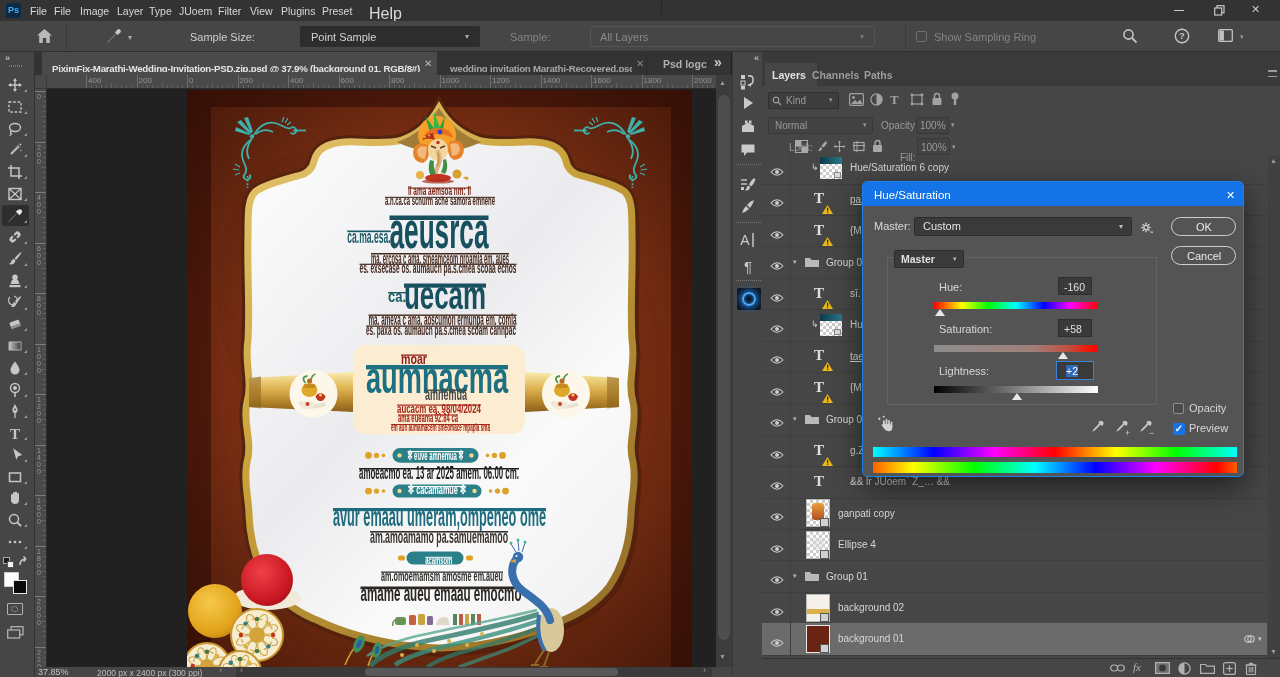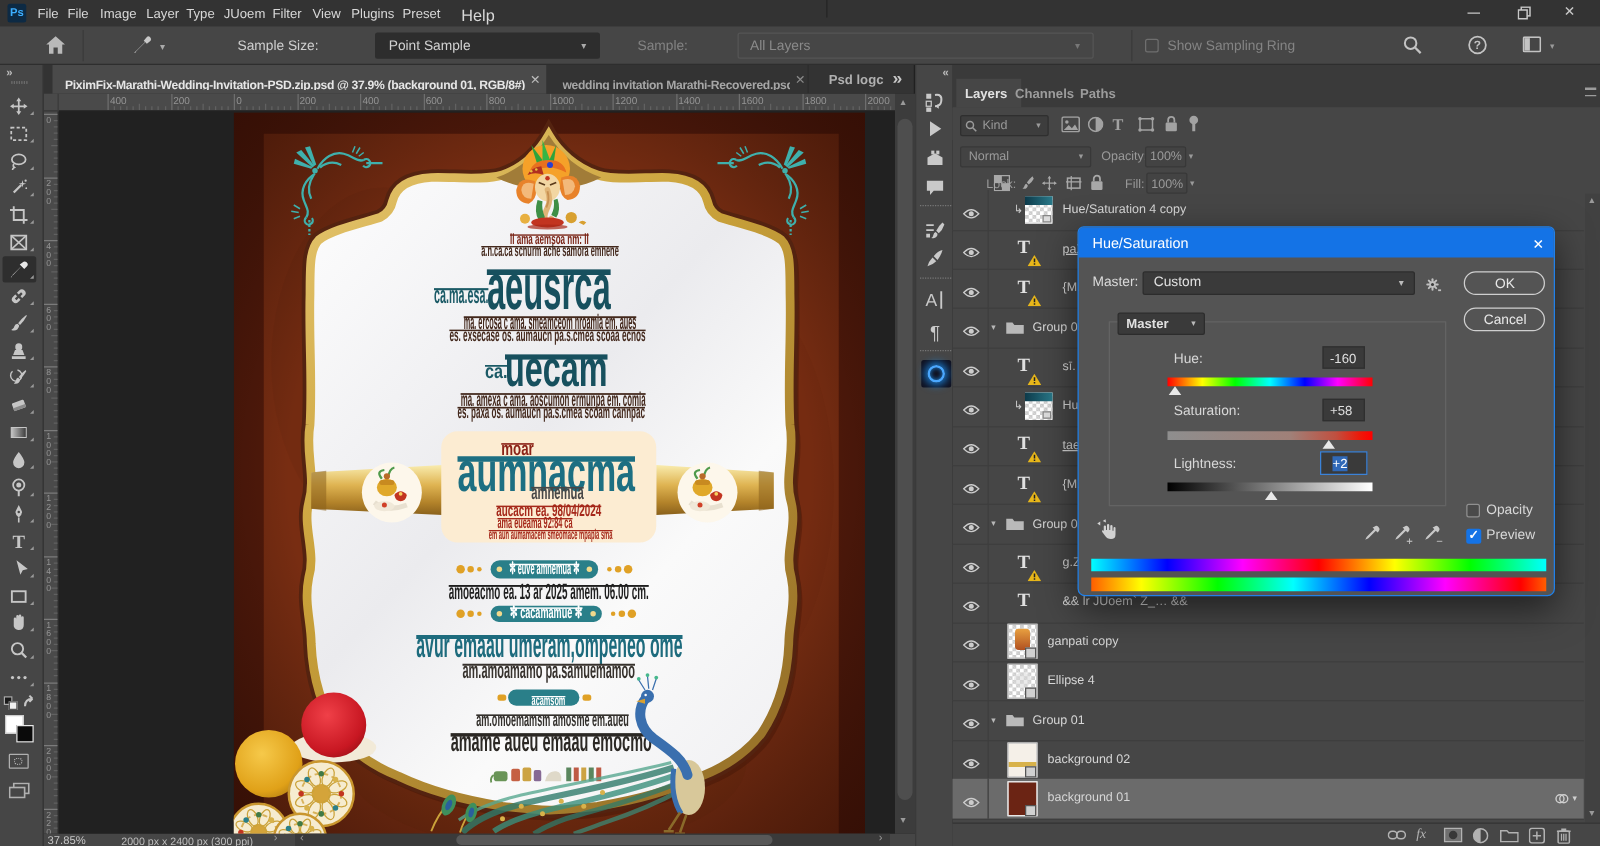--- a/index.html
+++ b/index.html
@@ -17,21 +17,21 @@
 <div class="abs txt" style="left:30px;top:5px;font-size:10.5px;color:#d8d8d8;">File</div>
 <div class="abs txt" style="left:54px;top:5px;font-size:10.5px;color:#d8d8d8;">File</div>
 <div class="abs txt" style="left:80px;top:5px;font-size:10.5px;color:#d8d8d8;">Image</div>
 <div class="abs txt" style="left:117px;top:5px;font-size:10.5px;color:#d8d8d8;">Layer</div>
 <div class="abs txt" style="left:149px;top:5px;font-size:10.5px;color:#d8d8d8;">Type</div>
 <div class="abs txt" style="left:179px;top:5px;font-size:10.5px;color:#d8d8d8;">JUoem</div>
 <div class="abs txt" style="left:218px;top:5px;font-size:10.5px;color:#d8d8d8;">Filter</div>
 <div class="abs txt" style="left:250px;top:5px;font-size:10.5px;color:#d8d8d8;">View</div>
 <div class="abs txt" style="left:281px;top:5px;font-size:10.5px;color:#d8d8d8;">Plugins</div>
 <div class="abs txt" style="left:322px;top:5px;font-size:10.5px;color:#d8d8d8;">Preset</div>
-<div class="abs txt" style="left:369px;top:5px;font-size:13px;color:#d8d8d8;">Help</div>
+<div class="abs txt" style="left:369px;top:5px;font-size:16px;color:#d8d8d8;">Help</div>
 <div class="abs" style="left:1174px;top:10px;width:10px;height:1px;background:#c8c8c8;"></div>
 <svg class="abs" style="left:1214px;top:5px;" width="11" height="11" viewBox="0 0 11 11">
       <rect x="3" y="0.7" width="7" height="7" fill="none" stroke="#c8c8c8" stroke-width="1.2"></rect>
       <rect x="0.7" y="3" width="7" height="7" fill="#333" stroke="#c8c8c8" stroke-width="1.2"></rect>
     </svg>
 <div class="abs txt" style="left:1251px;top:3px;font-size:11px;color:#c8c8c8;">✕</div>
 <div class="abs" style="left:0;top:21px;width:1280px;height:31px;background:#464646;border-bottom:1px solid #2e2e2e;"></div>
 <svg class="abs" style="left:36px;top:28px;" width="17" height="16" viewBox="0 0 17 16">
       <path d="M8.5 1 L16 7.5 L13.8 7.5 L13.8 15 L10.2 15 L10.2 10 L6.8 10 L6.8 15 L3.2 15 L3.2 7.5 L1 7.5 Z" fill="#b9b9b9"></path>
     </svg>
@@ -916,35 +916,35 @@
       </svg>
       <svg class="abs" style="left:90px;top:88px;" width="14" height="13" viewBox="0 0 14 13">
         <rect x="2" y="2.5" width="10" height="8" fill="none" stroke="#a8a8a8" stroke-width="1.2"></rect>
         <line x1="5" y1="0.8" x2="5" y2="12.2" stroke="#a8a8a8" stroke-width="1"></line>
         <line x1="0.8" y1="5.5" x2="13.2" y2="5.5" stroke="#a8a8a8" stroke-width="1"></line>
       </svg>
       <svg class="abs" style="left:110px;top:87px;" width="11" height="14" viewBox="0 0 11 14">
         <rect x="1" y="6" width="9" height="7" rx="1" fill="#a8a8a8"></rect>
         <path d="M3 6 V4 a2.5 2.5 0 0 1 5 0 V6" fill="none" stroke="#a8a8a8" stroke-width="1.4"></path>
       </svg>
-      <div class="abs txt" style="left:138px;top:90px;font-size:10px;color:#9a9a9a;">Fill:</div>
+      <div class="abs txt" style="left:138px;top:100px;font-size:10px;color:#9a9a9a;">Fill:</div>
       <div class="abs" style="left:155px;top:86px;width:33px;height:17px;background:#434343;border:1px solid #383838;border-radius:2px;"></div>
       <div class="abs txt" style="left:159px;top:90px;font-size:10px;color:#9a9a9a;">100%</div>
       <div class="abs txt" style="left:190px;top:91px;font-size:7px;color:#9a9a9a;">▾</div>
       <div class="abs" style="left:0;top:131.6px;width:505px;height:1px;background:#3e3e3e;"></div>
       <div class="abs" style="left:8px;top:110.9px;"><svg width="14" height="10" viewBox="0 0 14 10">
           <path d="M1 5 Q7 -1.5 13 5 Q7 11.5 1 5 Z" fill="none" stroke="#cccccc" stroke-width="1.1"></path>
           <circle cx="7" cy="5" r="2" fill="#cccccc"></circle>
         </svg></div>
       <div class="abs" style="left:28px;top:100.2px;width:1px;height:31.4px;background:#3e3e3e;"></div>
       <div class="abs txt" style="left:49px;top:109.89999999999998px;font-size:9px;color:#cccccc;">↳</div>
       <div class="abs" style="left:58px;top:104.9px;width:22px;height:22px;background:#fff;background-image:linear-gradient(45deg,#ccc 25%,transparent 25%,transparent 75%,#ccc 75%),linear-gradient(45deg,#ccc 25%,transparent 25%,transparent 75%,#ccc 75%);background-size:6px 6px;background-position:0 0,3px 3px;"></div>
       <div class="abs" style="left:58px;top:104.9px;width:22px;height:7px;background:linear-gradient(90deg,#0d3a4a,#2a7a8a);"></div>
       <div class="abs" style="left:72px;top:119.9px;width:7px;height:6px;background:#ddd;border:1px solid #888;font-size:4px;"></div>
-      <div class="abs txt" style="left:88px;top:110.39999999999998px;font-size:10px;color:#d6d6d6;">Hue/Saturation 4 copy</div>
+      <div class="abs txt" style="left:88px;top:110.39999999999998px;font-size:10px;color:#d6d6d6;">Hue/Saturation 6 copy</div>
       <div class="abs" style="left:0;top:163.0px;width:505px;height:1px;background:#3e3e3e;"></div>
       <div class="abs" style="left:8px;top:142.3px;"><svg width="14" height="10" viewBox="0 0 14 10">
           <path d="M1 5 Q7 -1.5 13 5 Q7 11.5 1 5 Z" fill="none" stroke="#cccccc" stroke-width="1.1"></path>
           <circle cx="7" cy="5" r="2" fill="#cccccc"></circle>
         </svg></div>
       <div class="abs" style="left:28px;top:131.6px;width:1px;height:31.4px;background:#3e3e3e;"></div>
       <div class="abs txt" style="left:52px;top:138.3px;font-size:15px;font-weight:bold;color:#e0e0e0;font-family:Liberation Serif,serif;">T</div>
       <div class="abs" style="left:60px;top:148.3px;"><svg width="11" height="9" viewBox="0 0 11 9">
           <path d="M5.5 0 L11 9 L0 9 Z" fill="#e8b71a"></path>
           <rect x="5" y="2.8" width="1.2" height="3" fill="#222"></rect>

